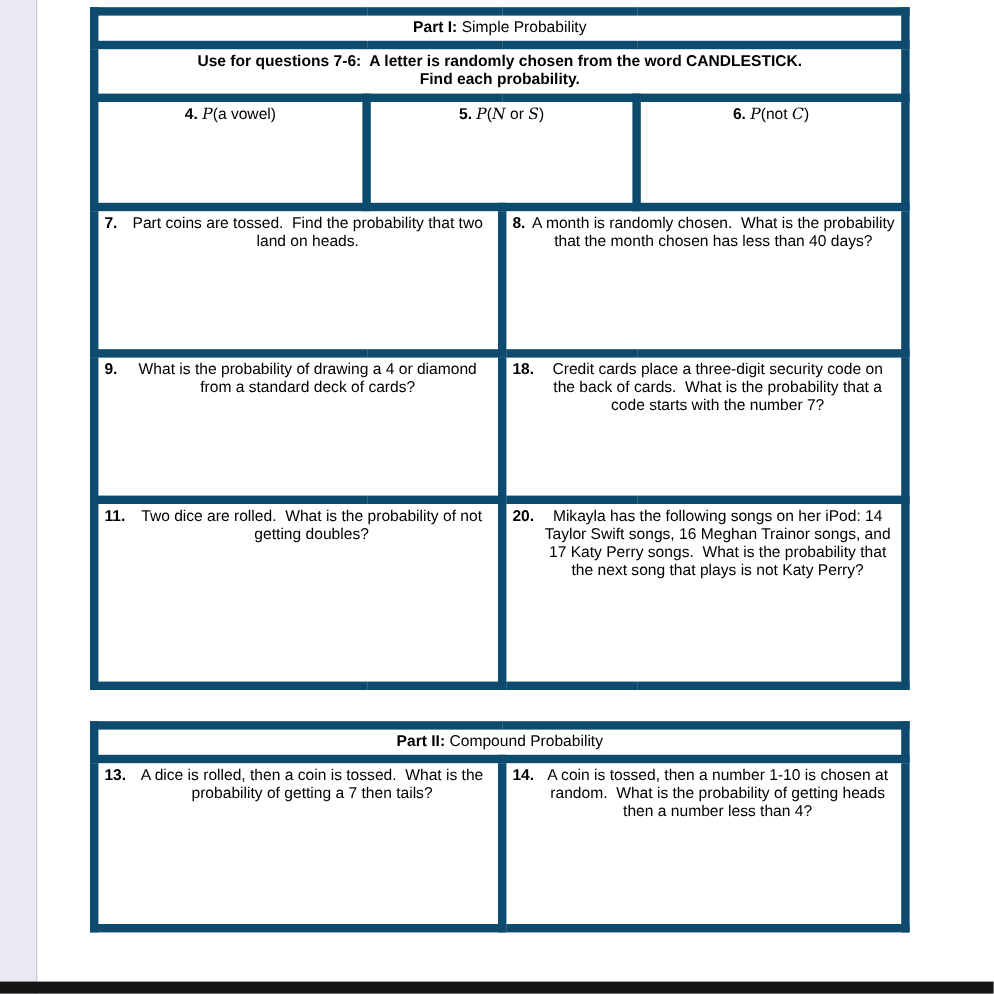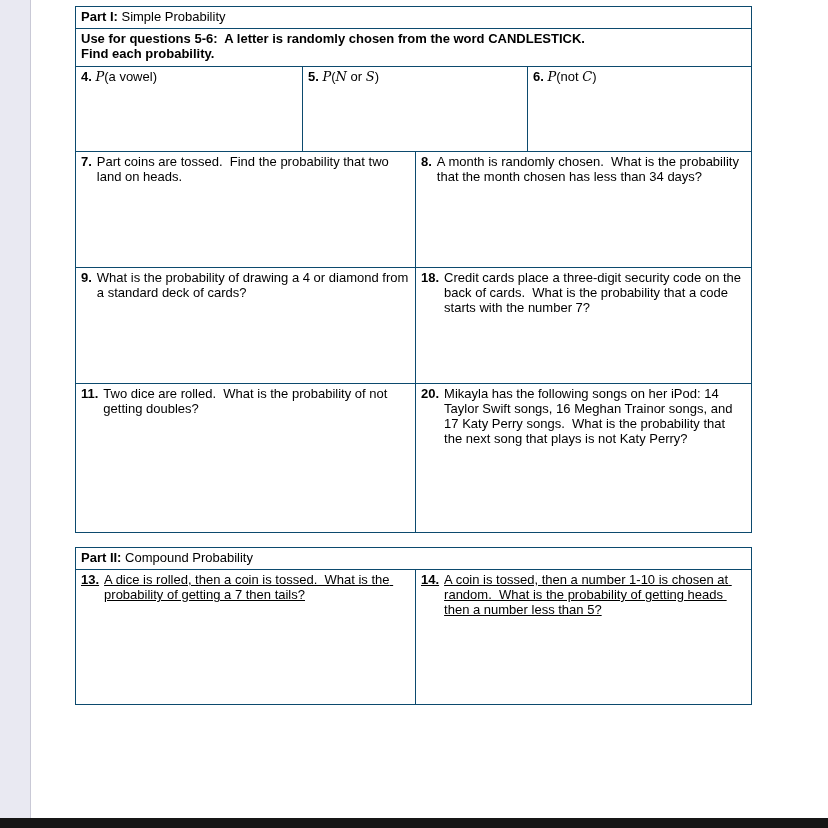--- a/index.html
+++ b/index.html
@@ -35,46 +35,47 @@
     left: 75px;
     top: 6px;
     width: 676px;
   }
   table.tbl {
     border-collapse: collapse;
     table-layout: fixed;
     width: 676px;
   }
   table.tbl td {
-    border: 1px solid #0c4a6e;
+    border: 7px solid #0c4a6e;
     vertical-align: top;
     padding: 2px 5px;
     overflow: hidden;
+    text-align: center;
   }
   .b { font-weight: bold; }
   .pvar {
     font-family: "DejaVu Serif", serif;
     font-style: italic;
   }
   .qnum { font-weight: bold; white-space: nowrap; }
   .q { display: flex; gap: 5px; }
   .qtext { white-space: pre-wrap; flex: 1; }
   .single { white-space: pre-wrap; }
 
   
   .r-title td   { height: 17px; }
   .r-inst td    { height: 17px; }
   .r-q123 td    { height: 84px; }
   .r-inst2 td   { height: 33px; }
   .r-q456 td    { height: 80px; }
   .r-q78 td     { height: 111px; }
   .r-q910 td    { height: 111px; }
   .r-q1112 td   { height: 144px; margin-top: 14px; }
-  .tbl2 { margin-top: 14px; }
-  .r-q1314 td   { height: 130px; text-decoration: underline; }
+  .tbl2 { margin-top: 26px; }
+  .r-q1314 td   { height: 130px; }
 </style>
 </head>
 <body>
 
 <div class="gutter"></div>
 
 <div class="page">
 
   <table class="tbl tbl1">
     <colgroup>
@@ -88,21 +89,21 @@
         <tr class="r-title">
       <td colspan="4">
         <span class="b">Part I:</span><span class="single"> Simple Probability</span>
       </td>
     </tr>
 
 
 
     <tr class="r-inst2">
       <td colspan="4">
-        <div class="b single">Use for questions 5-6:  A letter is randomly chosen from the word CANDLESTICK.</div>
+        <div class="b single">Use for questions 7-6:  A letter is randomly chosen from the word CANDLESTICK.</div>
         <div class="b single">Find each probability.</div>
       </td>
     </tr>
 
     <tr class="r-q456">
       <td>
         <span class="qnum">4.</span>
         <span class="pvar">P</span><span class="single">(a vowel)</span>
       </td>
       <td colspan="2">
@@ -118,21 +119,21 @@
     <tr class="r-q78">
       <td colspan="2">
         <div class="q">
           <span class="qnum">7.</span>
           <span class="qtext">Part coins are tossed.  Find the probability that two land on heads.</span>
         </div>
       </td>
       <td colspan="2">
         <div class="q">
           <span class="qnum">8.</span>
-          <span class="qtext">A month is randomly chosen.  What is the probability that the month chosen has less than 34 days?</span>
+          <span class="qtext">A month is randomly chosen.  What is the probability that the month chosen has less than 40 days?</span>
         </div>
       </td>
     </tr>
 
     <tr class="r-q910">
       <td colspan="2">
         <div class="q">
           <span class="qnum">9.</span>
           <span class="qtext">What is the probability of drawing a 4 or diamond from a standard deck of cards?</span>
         </div>
@@ -178,21 +179,21 @@
     <tr class="r-q1314">
       <td>
         <div class="q">
           <span class="qnum">13.</span>
           <span class="qtext">A dice is rolled, then a coin is tossed.  What is the probability of getting a 7 then tails?</span>
         </div>
       </td>
       <td>
         <div class="q">
           <span class="qnum">14.</span>
-          <span class="qtext">A coin is tossed, then a number 1-10 is chosen at random.  What is the probability of getting heads then a number less than 5?</span>
+          <span class="qtext">A coin is tossed, then a number 1-10 is chosen at random.  What is the probability of getting heads then a number less than 4?</span>
         </div>
       </td>
     </tr>
   </tbody>
     </table>
 
 </div>
 
 <div class="bottombar"></div>
 

